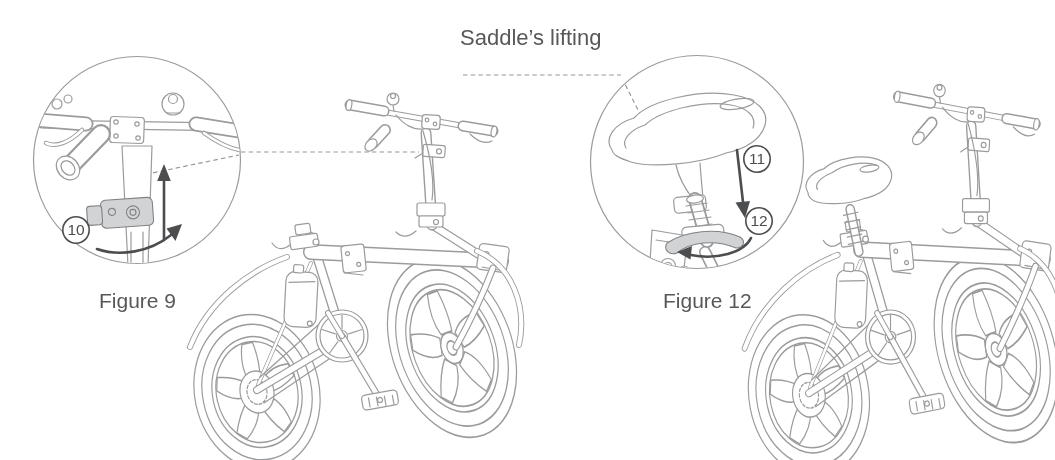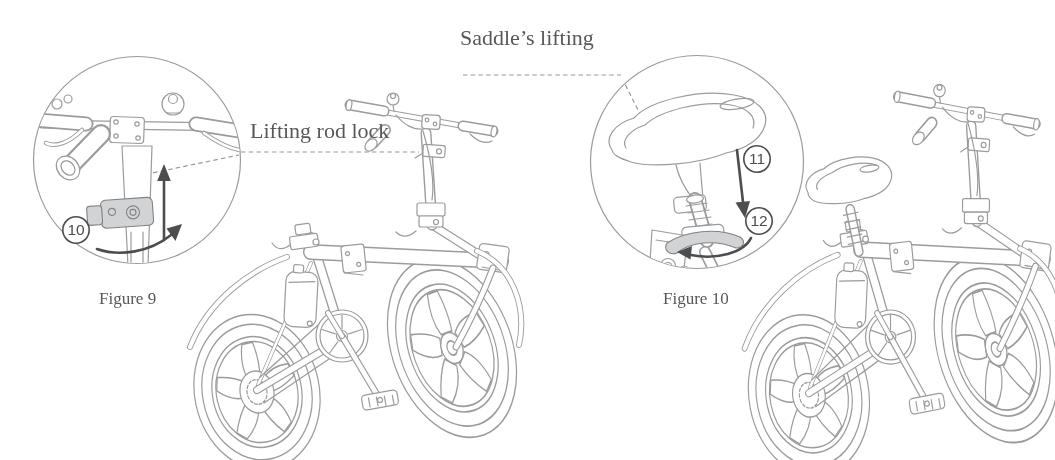--- a/index.html
+++ b/index.html
@@ -1,21 +1,21 @@
 <!DOCTYPE html>
 <html style="--line: #9a9b9d; --dash: #97989a; --text: #58585b; --arrow: #4c4d4f; --highlight: #d2d3d5; --highlight-stroke: #808285;"><head>
 <meta charset="utf-8">
 <style>
   html,body{margin:0;padding:0;background:#fff;}
   .stage{position:relative;width:1055px;height:460px;background:#fff;overflow:hidden;
          font-family:"Liberation Sans","DejaVu Sans",sans-serif;}
   .stage svg{position:absolute;left:0;top:0;}
-  .label{position:absolute;color:var(--text,#58585b);white-space:nowrap;font-family:Liberation Serif, serif;}
+  .label{position:absolute;color:var(--text,#58585b);white-space:nowrap;}
   .callout{font-size:22px;line-height:23px;}
-  .caption{font-size:17px;}
+  .caption{font-size:21px;}
   
   .s{stroke:var(--line,#9a9b9d);fill:none;stroke-width:1.2;stroke-linecap:round;stroke-linejoin:round;}
   .sf{stroke:var(--line,#9a9b9d);fill:#fff;stroke-width:1.2;stroke-linejoin:round;}
   .tg{stroke:var(--line,#9a9b9d);fill:none;stroke-linecap:round;}
   .tw{stroke:#fff;fill:none;stroke-linecap:round;}
   .dash{stroke:var(--dash,#97989a);fill:none;stroke-width:1.2;stroke-dasharray:4.5 3.2;}
   .hlf{fill:var(--highlight,#d2d3d5);stroke:var(--highlight-stroke,#808285);stroke-width:1.1;stroke-linejoin:round;}
   .ar{stroke:var(--arrow,#4c4d4f);fill:none;stroke-width:2.6;stroke-linecap:round;}
   .arh{fill:var(--arrow,#4c4d4f);stroke:none;}
   .badge-c{fill:#fff;stroke:var(--arrow,#4c4d4f);stroke-width:1.6;}
@@ -302,23 +302,22 @@
       <circle class="badge-c" cx="757" cy="159" r="13.2"></circle>
       <text class="badge-t" x="757" y="164.3">11</text>
     </g>
     <g>
       <circle class="badge-c" cx="759" cy="221" r="13.2"></circle>
       <text class="badge-t" x="759" y="226.3">12</text>
     </g>
   </g>
 </svg>
 
-<div class="label callout" style="left:250px;top:119px;">Lifting rod lock</div>
 
 <div class="label callout" style="left:460px;top:26px;">
   <span style="display:block;">Saddle’s lifting</span>
 </div>
 
 <div class="label caption" style="left:99px;top:289px;">Figure 9</div>
 
-<div class="label caption" style="left:663px;top:289px;">Figure 10</div>
+<div class="label caption" style="left:663px;top:289px;">Figure 12</div>
 
 </div>
 
 </body></html>

